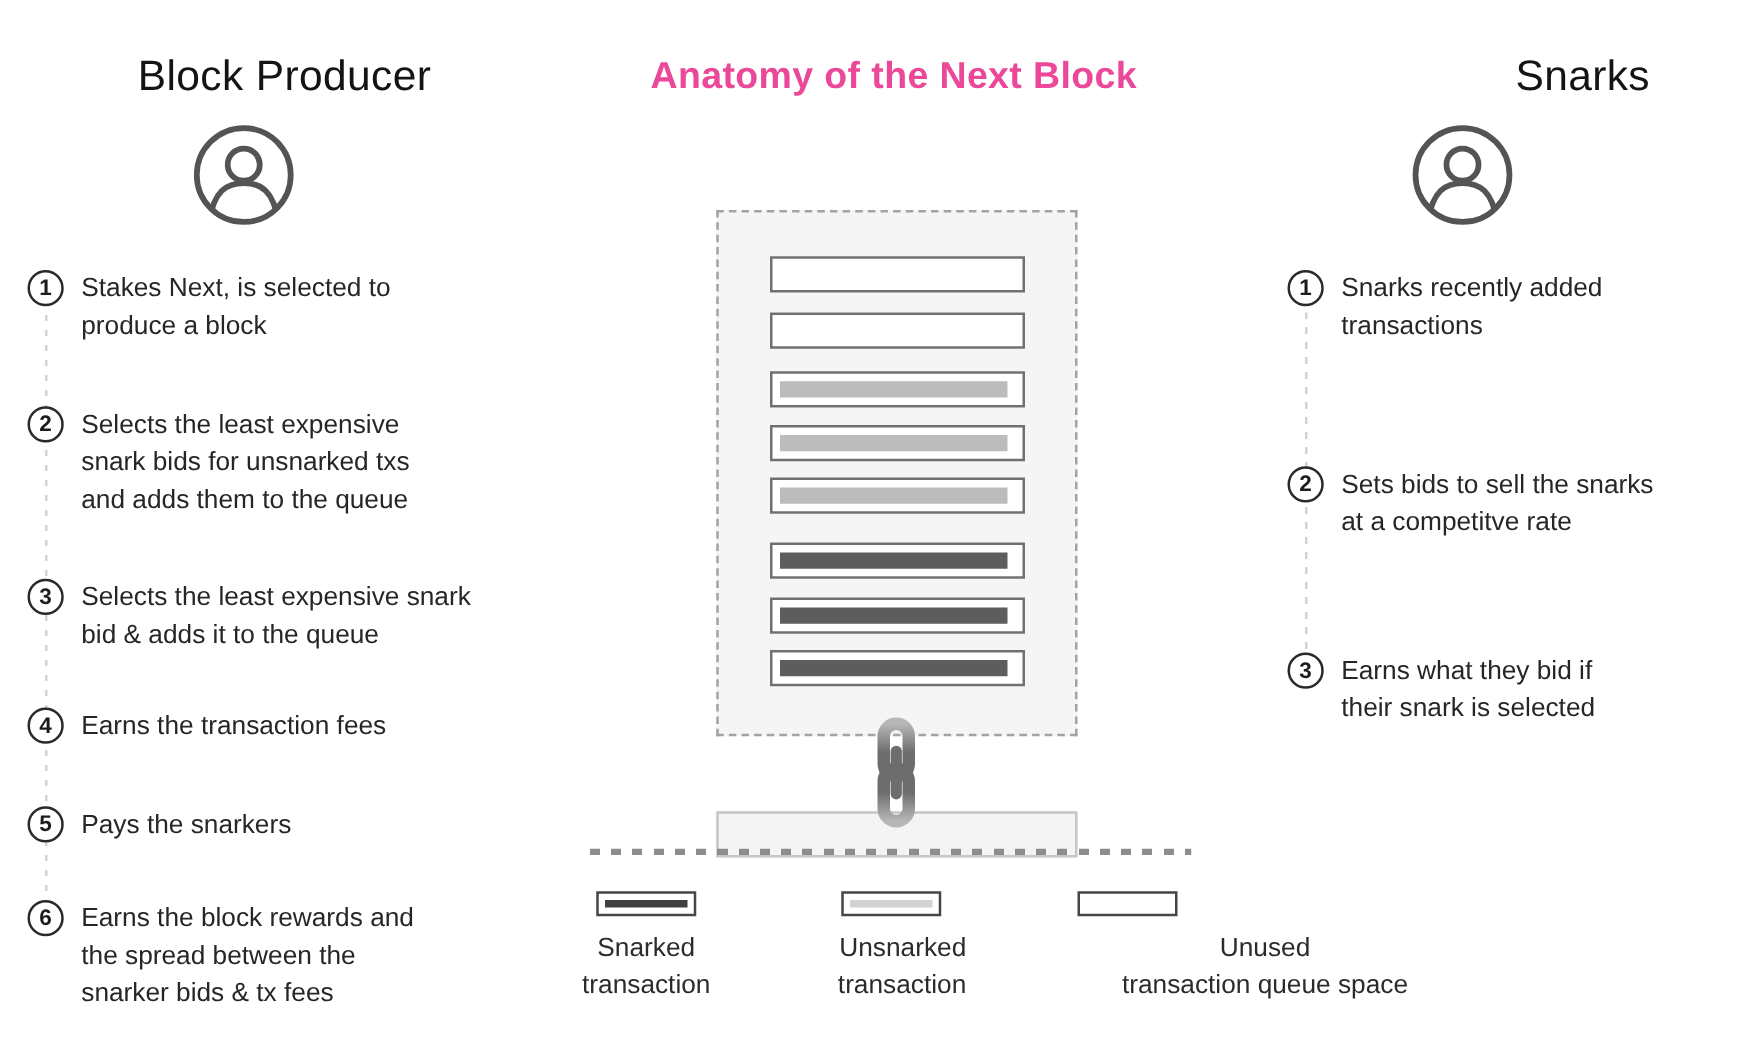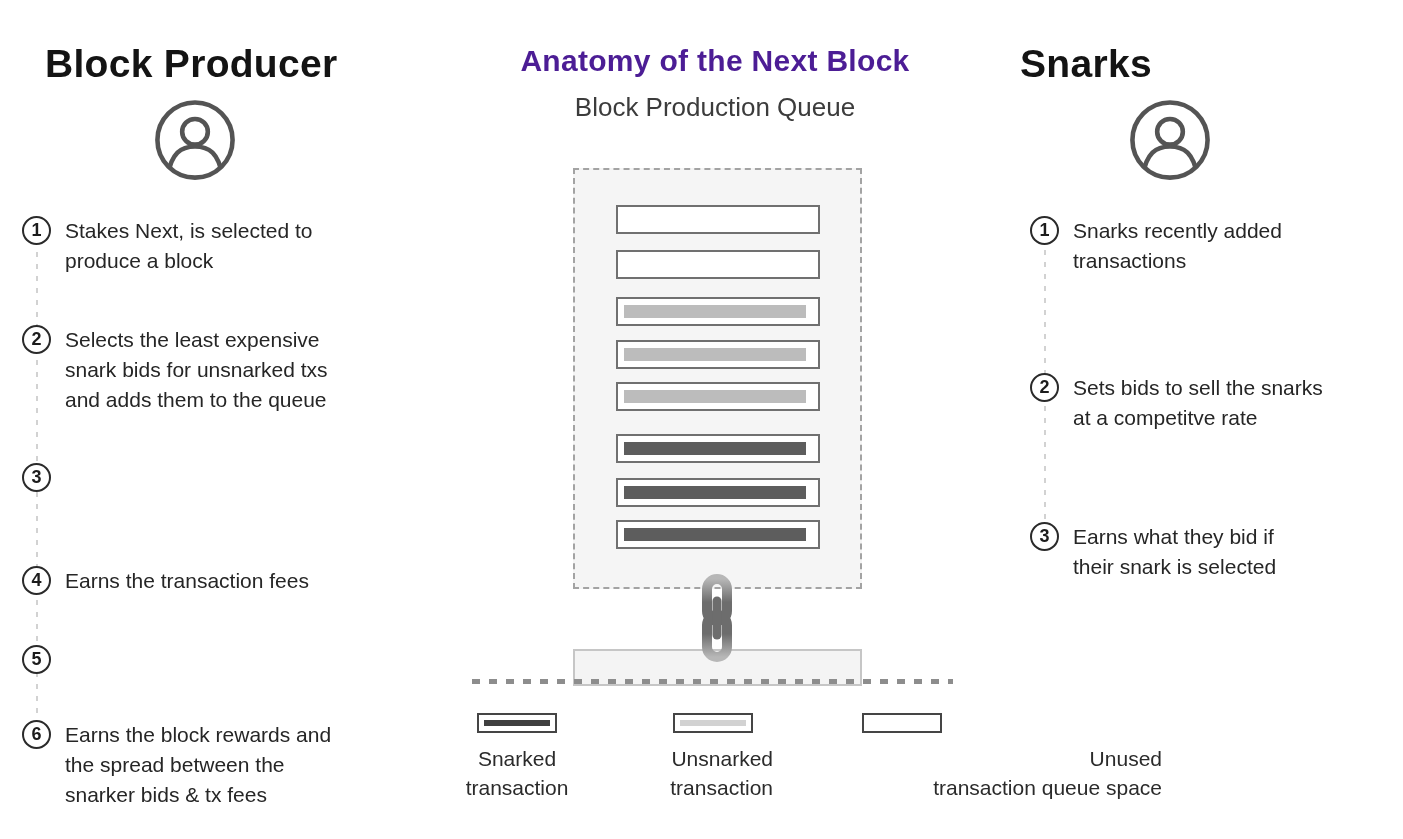--- a/index.html
+++ b/index.html
@@ -1,25 +1,25 @@
 <!DOCTYPE html>
 <html><head>
 <meta charset="utf-8">
 <style>
   html,body{margin:0;padding:0;background:#fff;}
   .canvas{
     position:relative;width:1403px;height:839px;background:#ffffff;
     font-family:"Liberation Sans",sans-serif;color:#262626;overflow:hidden;
   }
   .col-title{
-    position:absolute;font-size:39px;font-weight:bold;color:#141414;
-    text-align:left;letter-spacing:.3px;
+    position:absolute;font-size:34px;font-weight:normal;color:#141414;
+    text-align:right;letter-spacing:.3px;
   }
   .main-title{position:absolute;left:435px;top:44px;width:560px;text-align:center;
-    font-size:30px;font-weight:bold;color:#4c1d95;letter-spacing:.3px;}
+    font-size:30px;font-weight:bold;color:#ec4899;letter-spacing:.3px;}
   .subtitle{position:absolute;left:435px;top:92px;width:560px;text-align:center;
     font-size:26px;font-weight:400;color:#3c3c3c;}
   .person{position:absolute;width:88px;height:88px;}
   .vline{position:absolute;width:2px;
     background:repeating-linear-gradient(180deg,#d2d2d2 0 5px,transparent 5px 12px);}
   .step{position:absolute;display:flex;align-items:flex-start;}
   .badge{
     width:29px;height:29px;box-sizing:border-box;border:2.5px solid #2a2a2a;border-radius:50%;
     background:#ffffff;color:#1c1c1c;font-size:18px;font-weight:bold;
     display:flex;align-items:center;justify-content:center;flex:none;
@@ -77,38 +77,40 @@
 produce a block</div>
       </div>
       <div class="step" style="left: 22px; top: 325px; width: 390px;">
         <div class="badge">2</div>
         <div class="step-text">Selects the least expensive
 snark bids for unsnarked txs
 and adds them to the queue</div>
       </div>
       <div class="step" style="left: 22px; top: 463px; width: 390px;">
         <div class="badge">3</div>
+        <div class="step-text">Selects the least expensive snark
+bid &amp; adds it to the queue</div>
       </div>
       <div class="step" style="left: 22px; top: 566px; width: 390px;">
         <div class="badge">4</div>
         <div class="step-text">Earns the transaction fees</div>
       </div>
       <div class="step" style="left: 22px; top: 645px; width: 390px;">
         <div class="badge">5</div>
+        <div class="step-text">Pays the snarkers</div>
       </div>
       <div class="step" style="left: 22px; top: 720px; width: 390px;">
         <div class="badge">6</div>
         <div class="step-text">Earns the block rewards and
 the spread between the
 snarker bids &amp; tx fees</div>
       </div>
     </div>
 
   <div class="main-title">Anatomy of the Next Block</div>
-  <div class="subtitle">Block Production Queue</div>
 
   <div class="queue-box" id="queue-box">
       <div class="q-row" style="top: 35px;"></div>
       <div class="q-row" style="top: 80px;"></div>
       <div class="q-row" style="top: 127px;">
         <div class="q-bar" style="background: rgb(188, 188, 188);"></div>
       </div>
       <div class="q-row" style="top: 170px;">
         <div class="q-bar" style="background: rgb(188, 188, 188);"></div>
       </div>
@@ -155,21 +157,21 @@
         <div class="lg-label">Snarked
 transaction</div>
       </div>
       <div class="legend-item" style="left: 653px; width: 120px; text-align: right;">
         <div class="lg-swatch" style="margin: 0px auto;">
           <div class="lg-bar" style="background: rgb(210, 210, 210);"></div>
         </div>
         <div class="lg-label">Unsnarked
 transaction</div>
       </div>
-      <div class="legend-item" style="left: 862px; width: 300px; text-align: right;">
+      <div class="legend-item" style="left: 862px; width: 300px; text-align: center;">
         <div class="lg-swatch"></div>
         <div class="lg-label">Unused
 transaction queue space</div>
       </div>
     </div>
 
   <div class="col-title" style="left:1020px;top:42px;width:300px;">Snarks</div>
 
   <svg class="person" style="left:1126px;top:96px;" viewBox="0 0 96 96">
     <defs>

